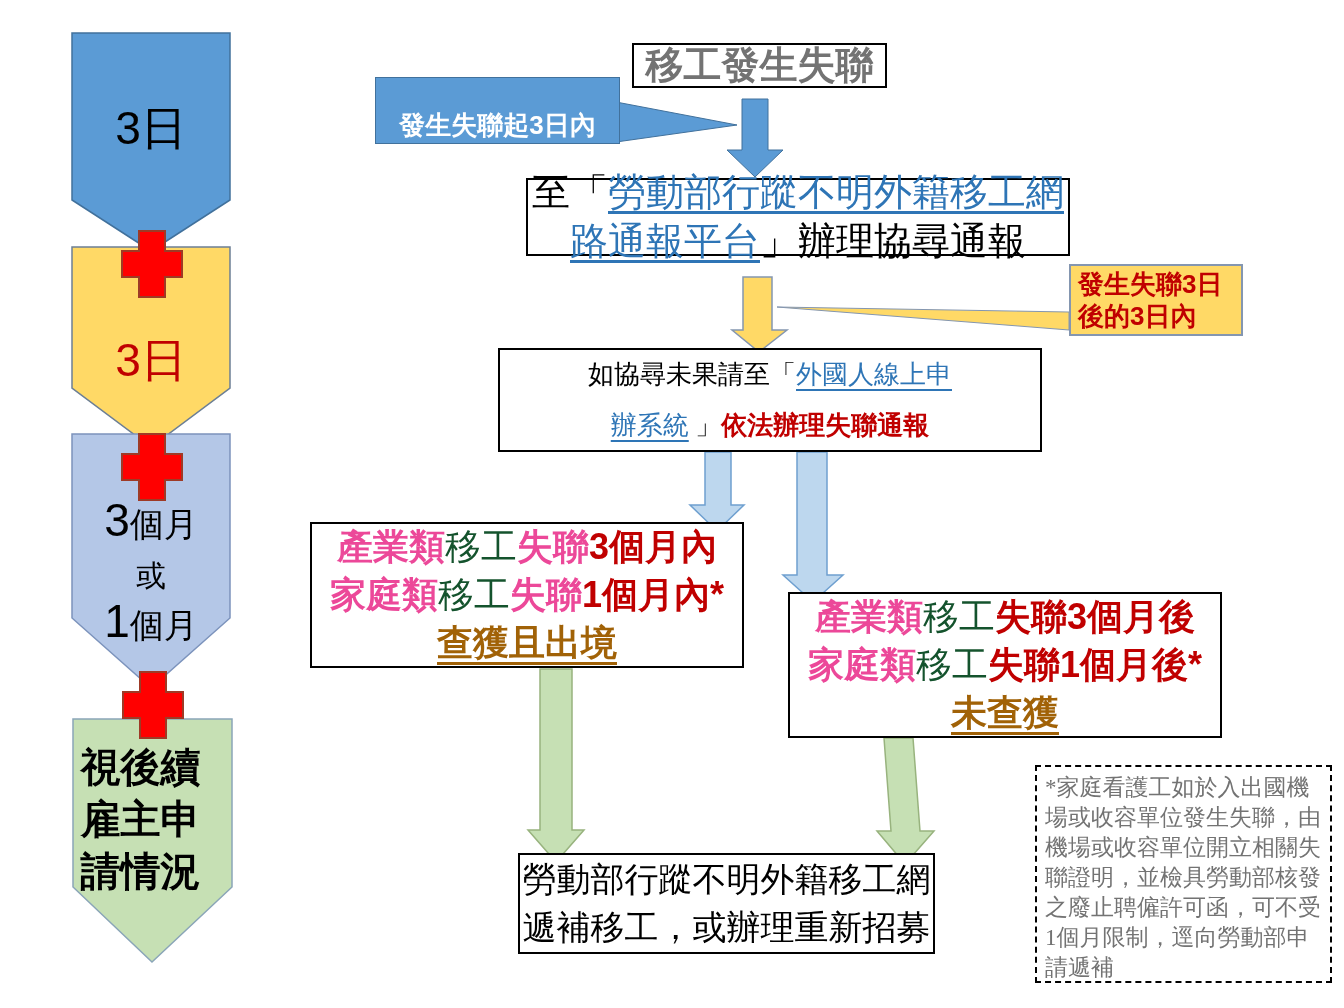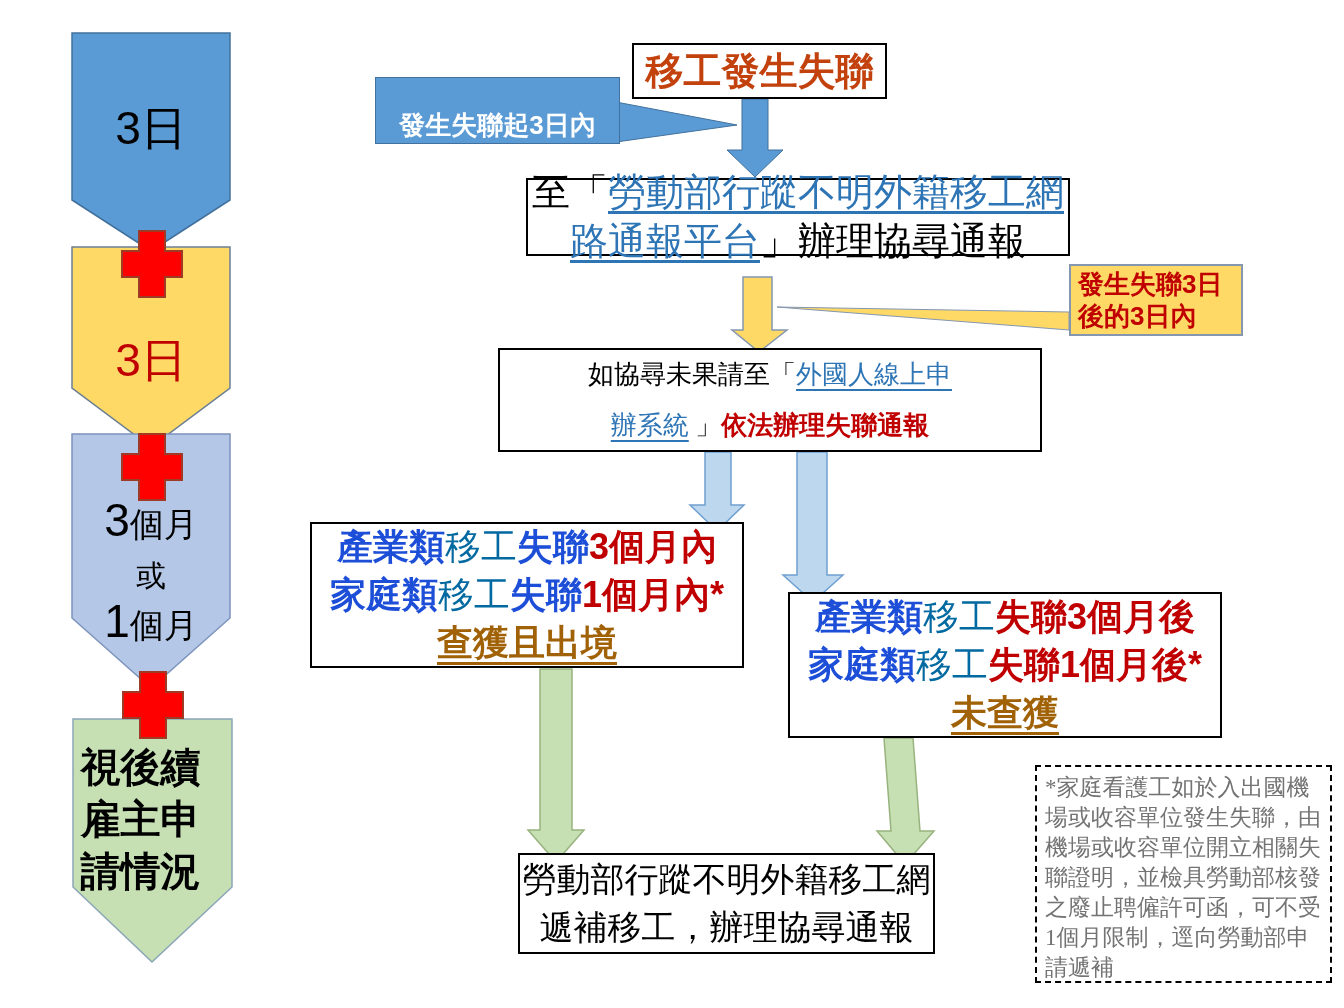--- a/index.html
+++ b/index.html
@@ -6,37 +6,37 @@
   .canvas{position:relative;width:1344px;height:1008px;background:#fff;overflow:hidden;
           font-family:"Liberation Sans",sans-serif;}
   svg.shapes{position:absolute;left:0;top:0;}
 
   
   .box{position:absolute;box-sizing:border-box;background:#fff;border:2px solid #000;
        display:flex;flex-direction:column;justify-content:center;align-items:center;text-align:center;}
   .line{white-space:nowrap;}
 
   
-  .start-box{left:632px;top:43px;width:255px;height:56px;font-weight:700;font-size:38px;color:#c2410c;}
+  .start-box{left:632px;top:43px;width:255px;height:45px;font-weight:700;font-size:38px;color:#737373;}
   .report-box1{left:498px;top:178px;width:544px;height:78px;font-size:38px;line-height:49px;color:#000;
                font-family:"Liberation Serif",serif;margin-left:28px;}
   .report-box2{left:498px;top:348px;width:544px;height:104px;font-size:26px;line-height:50px;color:#000;
                font-family:"Liberation Serif",serif;}
   .case-box{font-size:36px;line-height:48px;color:#000;}
   .case-left{left:310px;top:522px;width:434px;height:146px;}
   .case-right{left:788px;top:592px;width:434px;height:146px;}
   .result-box{left:518px;top:853px;width:417px;height:101px;font-size:34px;line-height:48px;color:#000;
               font-family:"Liberation Serif",serif;}
   .note-box{left:1035px;top:765px;width:297px;height:218px;border:2px dashed #000;background:#fff;
             font-family:"Liberation Serif",serif;font-size:23px;line-height:30px;color:#737373;
             text-align:left;justify-content:flex-start;align-items:flex-start;padding:6px 6px 0 8px;}
 
   .link{color:#2E75B6;text-decoration:underline;text-underline-offset:6px;cursor:pointer;}
-  .seg-bold{font-family:"Liberation Sans",sans-serif;font-weight:700;color:#1d4ed8;text-align:right;}
-  .seg-normal{font-family:"Liberation Serif",serif;color:#0369a1;}
+  .seg-bold{font-family:"Liberation Sans",sans-serif;font-weight:700;color:#ec4899;text-align:right;}
+  .seg-normal{font-family:"Liberation Serif",serif;color:#14532d;}
   .seg-red{font-family:"Liberation Sans",sans-serif;font-weight:700;color:#C00000;}
   .seg-red-u{font-family:"Liberation Sans",sans-serif;font-weight:700;color:#a16207;
              text-decoration:underline;text-underline-offset:7px;}
 
   
   .callout-blue{position:absolute;left:375px;top:77px;width:245px;height:67px;background:#5B9BD5;
                 border:1px solid #41719C;box-sizing:border-box;display:flex;align-items:flex-end;
                 justify-content:center;color:#fff;font-weight:700;font-size:26px;white-space:nowrap;}
   .callout-yellow{position:absolute;left:1069px;top:264px;width:174px;height:72px;background:#FFD966;
                   border:2px solid #8496B0;box-sizing:border-box;display:flex;flex-direction:column;
@@ -144,20 +144,20 @@
     <div class="line">
       <span class="seg-bold">家庭類</span><span class="seg-normal">移工</span><span class="seg-red">失聯1個月後*</span>
     </div>
     <div class="line">
       <span class="seg-red-u">未查獲</span>
     </div>
   </div>
 
   <div class="box result-box">
     <div class="line">勞動部行蹤不明外籍移工網</div>
-    <div class="line">遞補移工，辦理協尋通報</div>
+    <div class="line">遞補移工，或辦理重新招募</div>
   </div>
 
   <div class="box note-box">
     <div>*家庭看護工如於入出國機場或收容單位發生失聯，由機場或收容單位開立相關失聯證明，並檢具勞動部核發之廢止聘僱許可函，可不受1個月限制，逕向勞動部申請遞補</div>
   </div>
 
 </div>
 
 </body></html>

